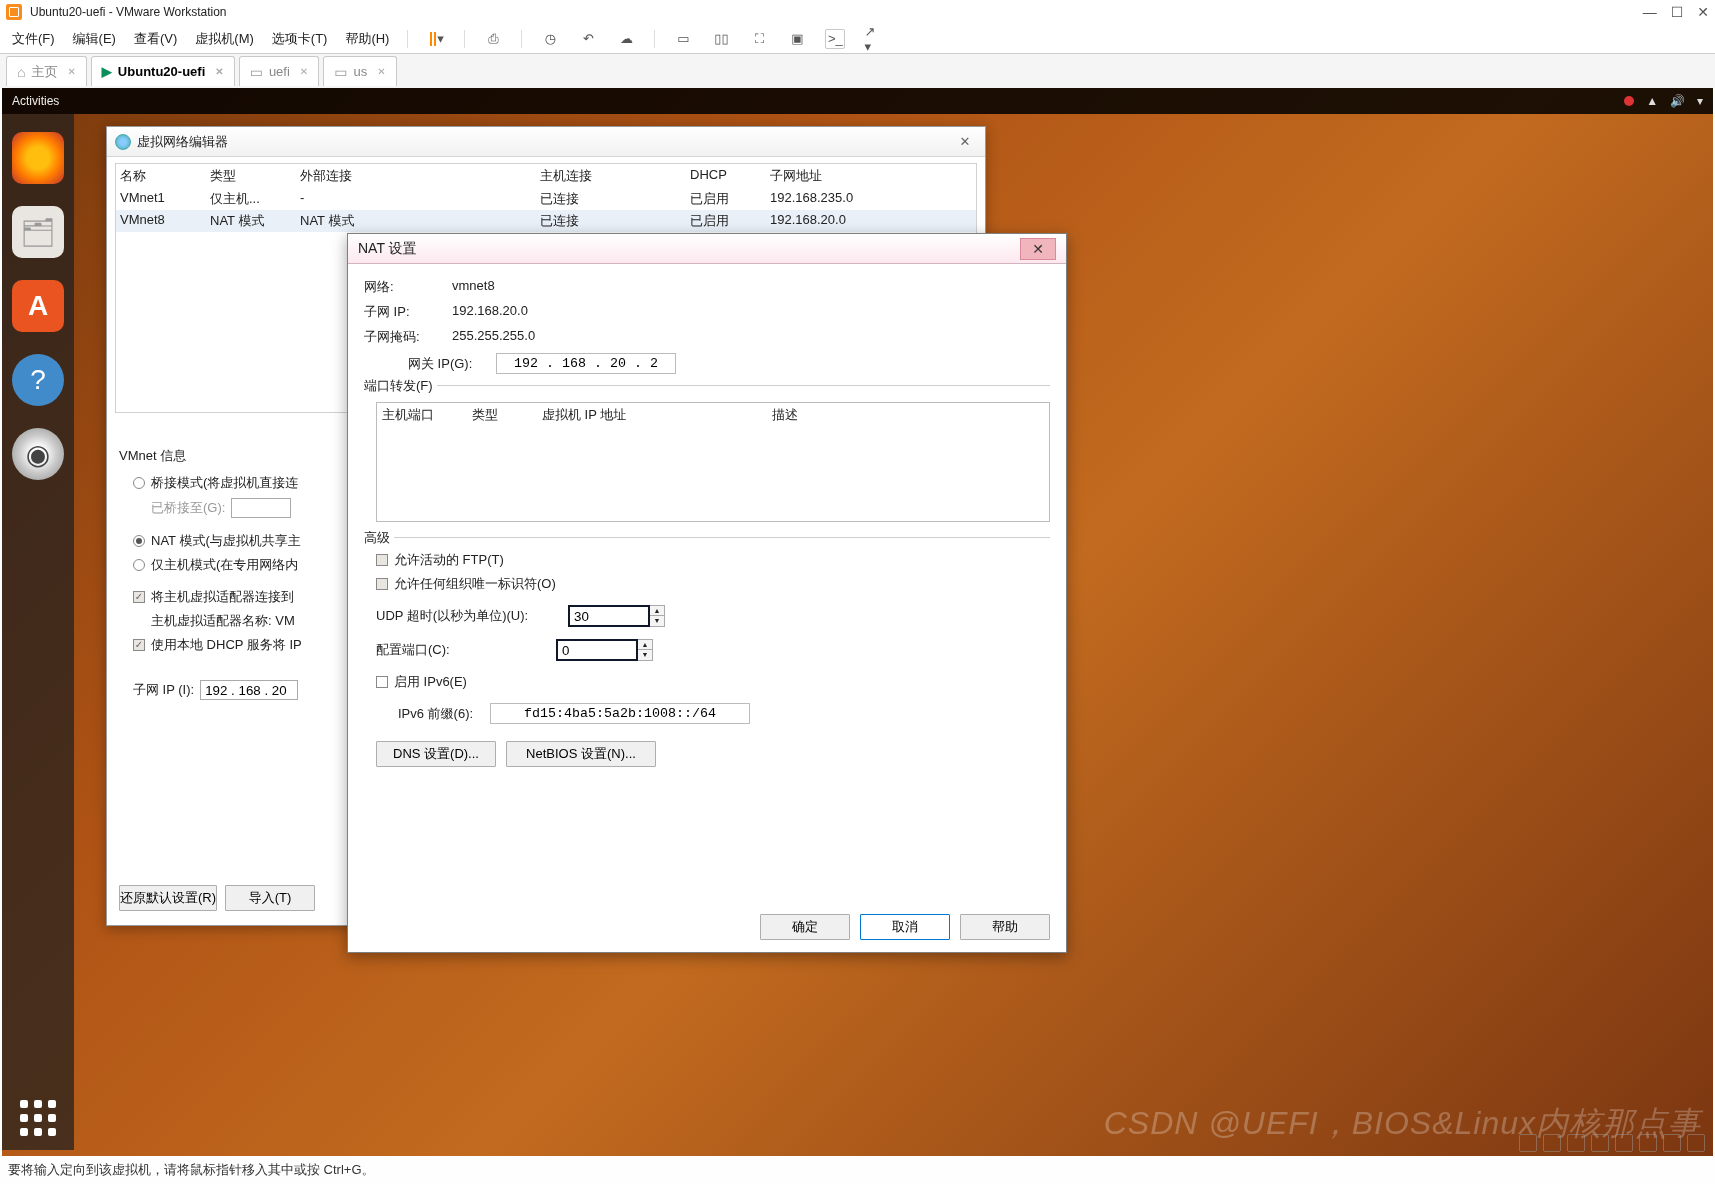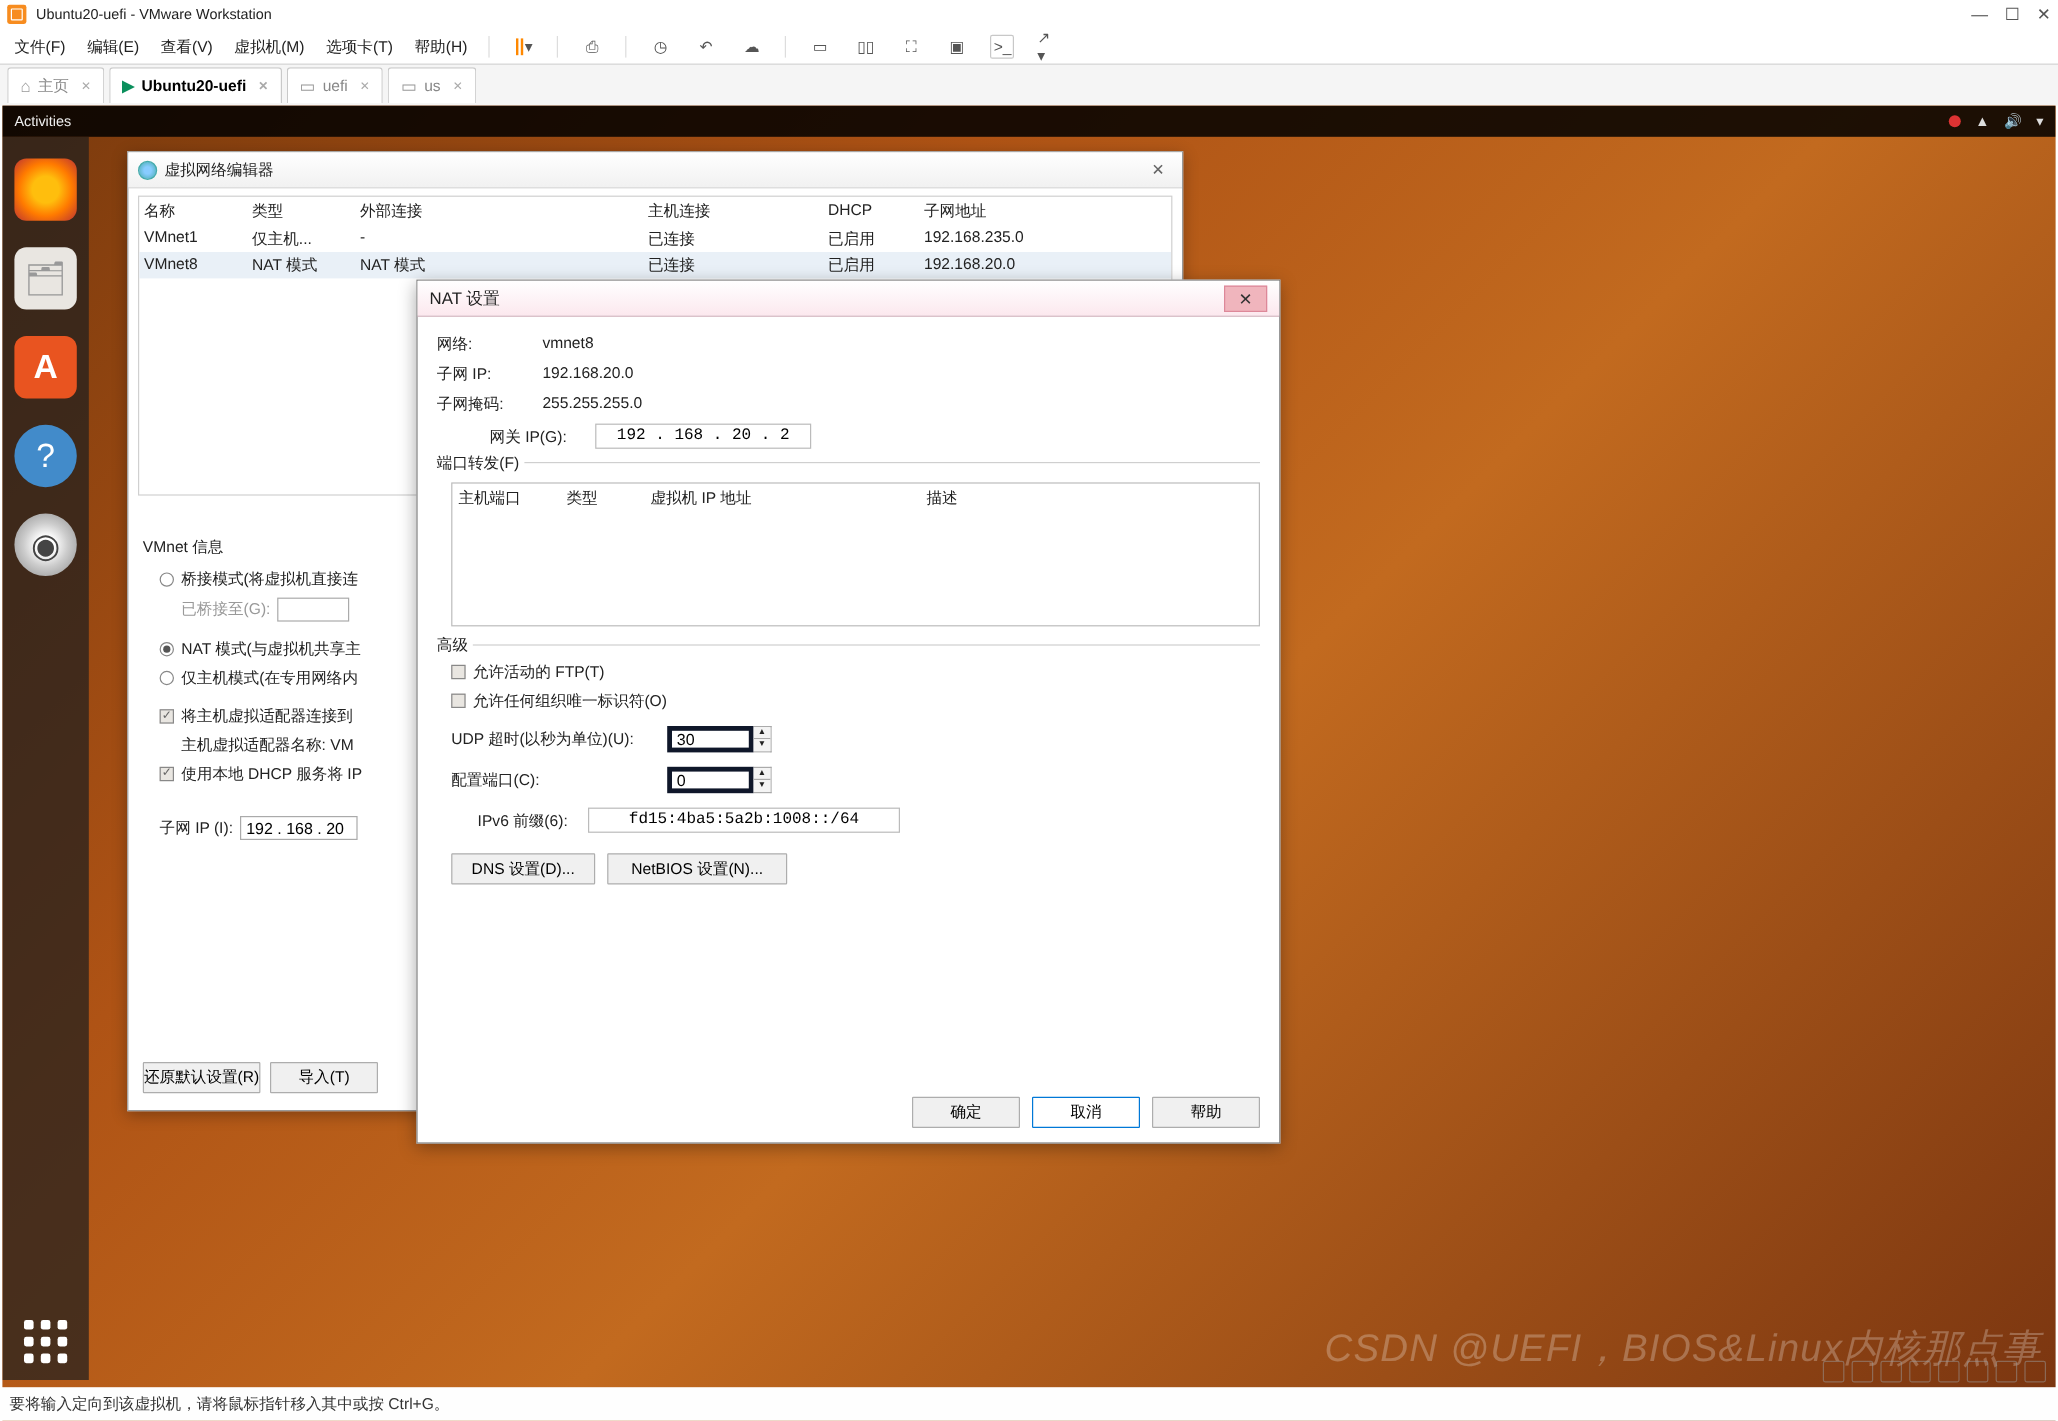--- a/index.html
+++ b/index.html
@@ -75,21 +75,21 @@
 .fieldset{ border-top:1px solid #cfcfcf; margin-top:6px; padding-top:10px; position:relative;}
 .fieldset .legend{ position:absolute; top:-9px; left:0; background:#fff; padding:0 4px 0 0;}
 
 .port-table{ border:1px solid #bcbcbc; height:120px; margin:6px 0 6px 12px;}
 .port-table .phdr{ display:grid; grid-template-columns:90px 70px 230px 1fr; padding:3px 5px; }
 .port-btns{display:flex;justify-content:flex-end;gap:8px;margin-right:0;}
 .dlg-footer{display:flex; justify-content:flex-end; gap:10px; margin-top:auto; padding-top:10px;}
 button{ min-width:90px; height:26px; border:1px solid #adadad; background:#f0f0f0; font-size:13px; border-radius:1px;}
 button.default{background:#fff;border:1px solid #0078d7;}
 .spinner-wrap{display:inline-flex;align-items:center;}
-.spinner-wrap input{width:72px;height:22px;border:4px solid #0f172a;padding:0 4px;}
+.spinner-wrap input{width:82px;height:22px;border:2px solid #0f172a;padding:0 4px;}
 .spinner-btns{display:flex;flex-direction:column;border:1px solid #aaa;border-left:none;}
 .spinner-btns span{font-size:7px;height:10px;width:14px;line-height:9px;text-align:center;background:#f4f4f4;border-bottom:1px solid #aaa;}
 .spinner-btns span:last-child{border-bottom:none;}
 
 
 .outer-status{position:absolute;left:0;bottom:0;right:0;height:28px;background:#fefefe;padding:4px 8px;font-size:13px;color:#333;display:flex;align-items:center;}
 .watermark{position:absolute;bottom:38px;right:12px;color:rgba(255,255,255,.25);font-size:32px;font-style:italic;letter-spacing:1px;}
 .tray{position:absolute;right:4px;bottom:28px;display:flex;gap:6px;padding:4px;opacity:.5;}
 .tray span{width:18px;height:18px;border:1px solid #999;border-radius:2px;}
 
@@ -311,40 +311,44 @@
       <div class="fieldset">
         <span class="legend">高级</span>
         <div class="opt-row" style="padding-left:12px;">
             <span class="check"></span>
             <span>允许活动的 FTP(T)</span>
           </div>
         <div class="opt-row" style="padding-left:12px;">
             <span class="check"></span>
             <span>允许任何组织唯一标识符(O)</span>
           </div>
-        <div class="opt-row" style="padding-left:12px;margin-top:6px;">
+        <div class="opt-row" style="padding-left:12px;margin-top:6px;gap:12px;">
             <span style="width:180px;">UDP 超时(以秒为单位)(U):</span>
           <span class="spinner-wrap">
               <input value="30" style="">
               <span class="spinner-btns">
                 <span>▲</span>
                 <span>▼</span>
               </span>
             </span>
         </div>
         <div class="opt-row" style="padding-left:12px;margin-top:6px;">
             <span style="width:180px;">配置端口(C):</span>
           <span class="spinner-wrap">
               <input value="0" style="">
               <span class="spinner-btns">
                 <span>▲</span>
                 <span>▼</span>
               </span>
             </span>
         </div>
+        <div class="opt-row" style="padding-left:12px;margin-top:6px;">
+            <span class="check" style="background:#fff;"></span>
+            <span>启用 IPv6(E)</span>
+          </div>
         <div class="opt-row" style="padding-left:34px;margin-top:6px;">
             <span style="width:92px;">IPv6 前缀(6):</span>
             <input class="ip-box" style="width: 260px;" value="fd15:4ba5:5a2b:1008::/64">
           </div>
         <div style="display:flex;gap:10px;padding:14px 0 0 12px;">
           <button style="min-width:120px;">DNS 设置(D)...</button>
           <button style="min-width:150px;">NetBIOS 设置(N)...</button>
         </div>
       </div>
 

